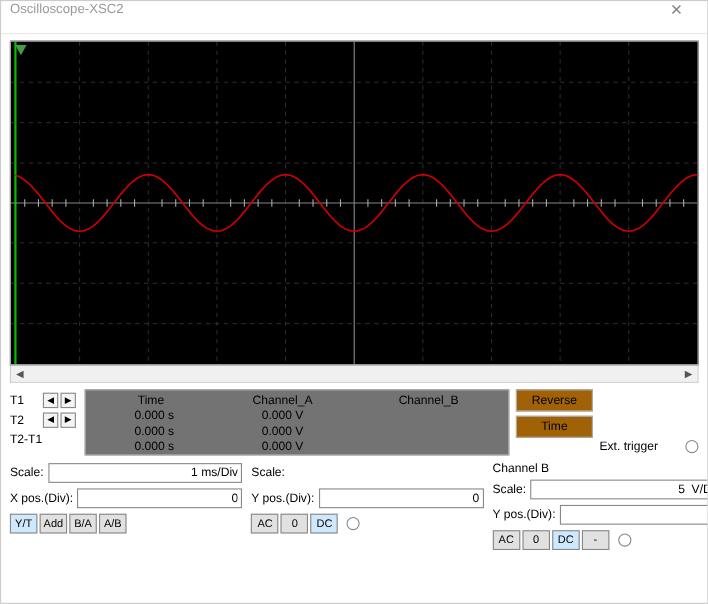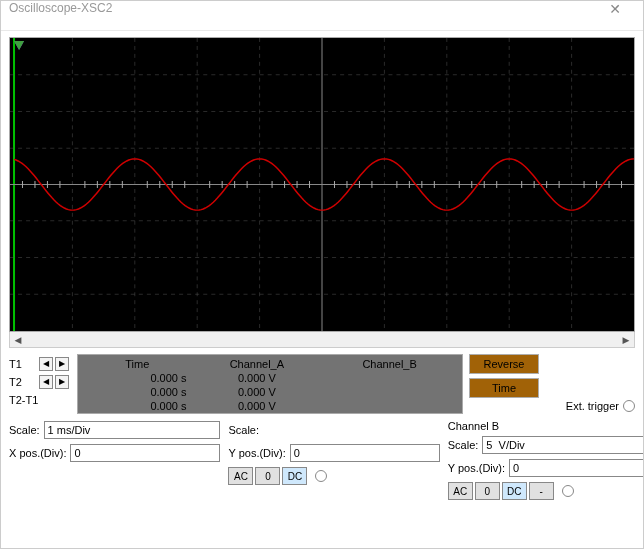--- a/index.html
+++ b/index.html
@@ -14,33 +14,33 @@
 .scroll-arrow { width: 16px; height: 100%; display: flex; align-items: center; justify-content: center; background: #f0f0f0; color: #555; cursor: pointer; font-size: 9px; }
 .scroll-track { flex: 1; height: 100%; background: #f0f0f0; }
 .middle { display: flex; gap: 6px; margin-top: 6px; }
 .cursors { width: 62px; display: flex; flex-direction: column; gap: 2px; padding-top: 2px; }
 .cursor-row { display: flex; align-items: center; gap: 2px; height: 16px; }
 .cursor-row span { width: 28px; }
 .arrow-btn { width: 14px; height: 14px; border: 1px solid #888; background: #f4f4f4; display: flex; align-items: center; justify-content: center; font-size: 8px; cursor: pointer; line-height: 1; }
 .readout { flex: 1; border: 1px solid #aaa; background: #737373; height: 60px; padding: 2px 6px; overflow: hidden; }
 .readout table { width: 100%; border-collapse: collapse; }
 .readout th, .readout td { text-align: center; font-weight: normal; padding: 0 4px; height: 14px; }
-.readout td.leftpad { padding-left: 10px; text-align: right; }
+.readout td.leftpad { padding-left: 10px; }
 .rsbuttons { display: flex; flex-direction: column; gap: 4px; width: 70px; }
 .btn { border: 1px solid #adadad; background: #a16207; padding: 3px 6px; text-align: center; cursor: pointer; font-size: 11px; }
-.ext-trig { width: 90px; display: flex; align-items: flex-end; justify-content: flex-end; gap: 4px; padding-bottom: 2px; }
+.ext-trig { width: 90px; display: flex; align-items: flex-end; justify-content: space-between; gap: 4px; padding-bottom: 2px; }
 .radio { width: 12px; height: 12px; border: 1px solid #888; border-radius: 50%; display: inline-block; }
 .bottom { display: flex; gap: 8px; margin-top: 6px; }
 .group { flex: 1; }
 .group.narrow { flex: 0 0 140px; }
 .group.channel { flex: 0 0 155px; }
 .group-title { font-size: 11px; margin-bottom: 3px; }
 .row { display: flex; align-items: center; gap: 4px; margin-bottom: 3px; height: 20px; }
 .row label { white-space: nowrap; }
-.input { border: 1px solid #888; background: #fff; padding: 1px 3px; height: 18px; font-size: 11px; flex: 1; min-width: 30px; }
+.input { border: 1px solid #888; background: #fff; padding: 1px 3px; height: 18px; font-size: 11px; flex: 1; min-width: 30px; text-align: right; }
 .small-btn { border: 1px solid #888; background: #e1e1e1; padding: 1px 0; font-size: 10px; cursor: pointer; height: 18px; min-width: 25px; text-align: center; display: inline-flex; align-items: center; justify-content: center; }
 .small-btn.active { background: #cfe8fc; }
 .row-btns { display: flex; gap: 2px; }
 </style>
 </head>
 <body>
 
 <div class="titlebar">
   <span class="titlebar-text">Oscilloscope-XSC2</span>
   <span class="close-btn">✕</span>
@@ -180,20 +180,26 @@
   <div class="bottom">
     <div class="group narrow">
       <div class="row">
         <label>Scale:</label>
         <input class="input" value="1 ms/Div" style="">
       </div>
       <div class="row">
         <label>X pos.(Div):</label>
         <input class="input" value="0" style="">
       </div>
+      <div class="row row-btns">
+        <div class="small-btn active">Y/T</div>
+        <div class="small-btn">Add</div>
+        <div class="small-btn">B/A</div>
+        <div class="small-btn">A/B</div>
+      </div>
     </div>
 
     <div class="group channel">
       <div class="row">
         <label>Scale:</label>
       </div>
       <div class="row">
         <label>Y pos.(Div):</label>
         <input class="input" value="0" style="">
       </div>

